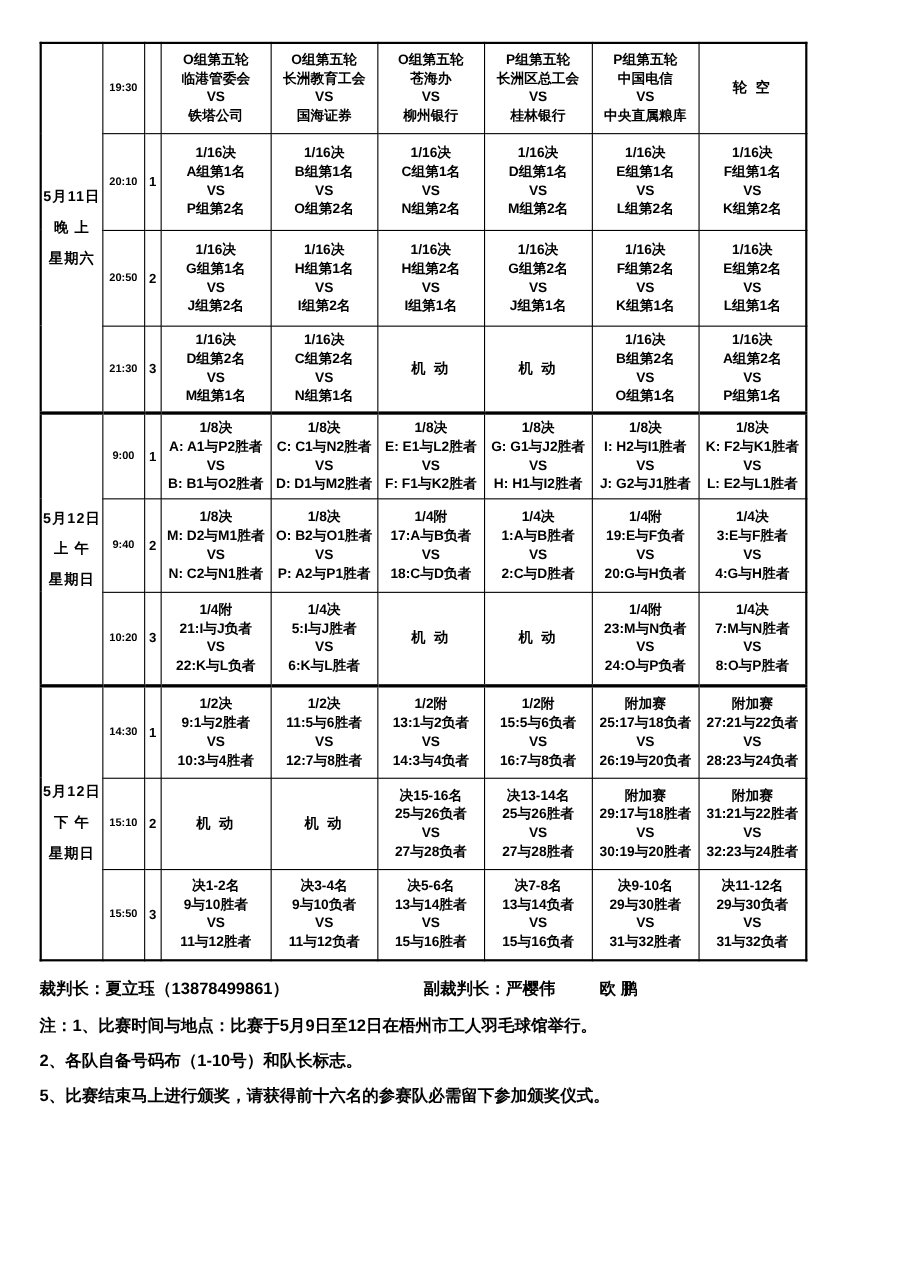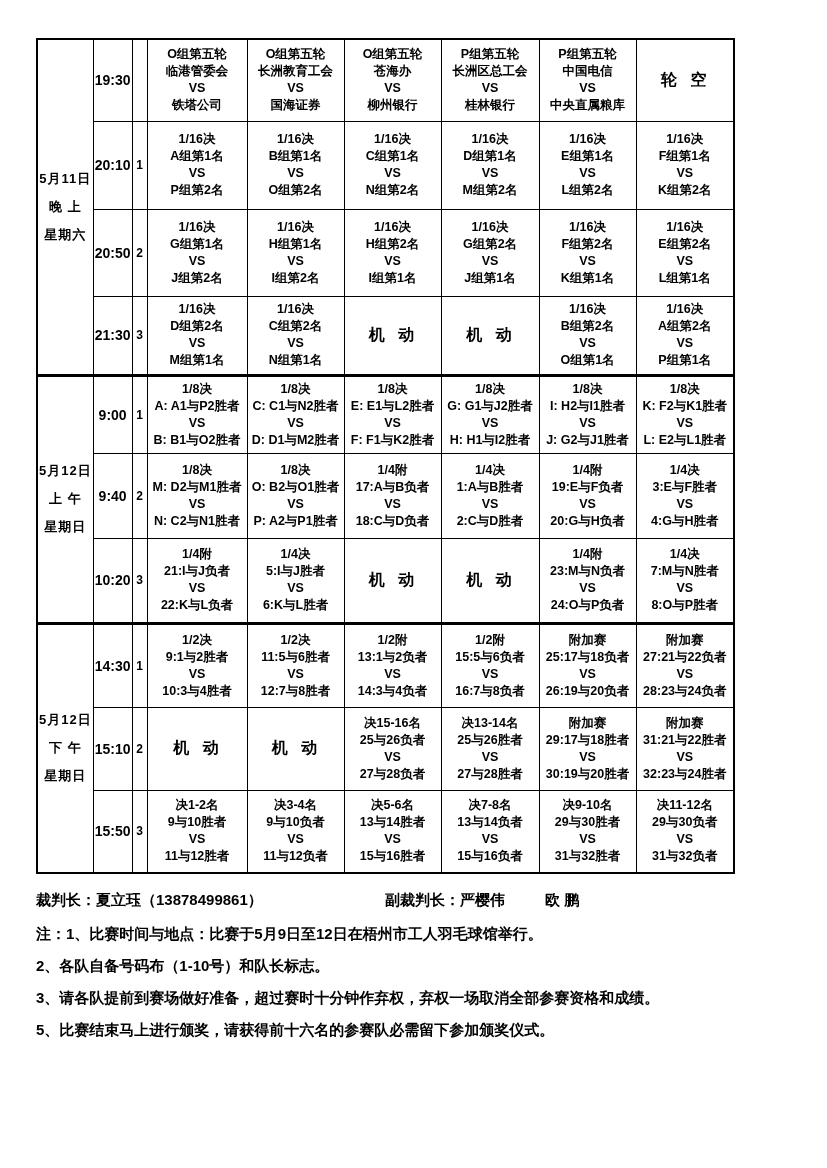--- a/index.html
+++ b/index.html
@@ -14,24 +14,24 @@
     margin:38px 0 0 36px; border:2px solid #000;
   }
   table.schedule td {
     border:1px solid #000; text-align:center; vertical-align:middle;
     padding:2px 1px; overflow:hidden;
   }
   tr.section-start td { border-top:3px solid #000; }
   td.vfirst { border-left:3px double #000; }
   td.date-cell { font-size:13px;margin-top:35px; }
   td.date-cell div { margin:10px 0; letter-spacing:1px; white-space:nowrap; }
-  td.time-cell { font-size:14px; white-space:nowrap; }
+  td.time-cell { font-size:10px; white-space:nowrap; }
   td.num-cell { font-size:12px; padding:0; }
   .match-line { font-size:12.5px; line-height:17px; white-space:nowrap; }
-  .single-line { font-size:16px; letter-spacing:2px; white-space:nowrap;font-family:Liberation Mono, monospace; }
+  .single-line { font-size:13px; letter-spacing:2px; white-space:nowrap; }
   .footer { margin:16px 0 0 36px; }
   .fline { font-size:15px; line-height:19px; margin-bottom:13px; white-space:nowrap; }
   .officials .vice { margin-left:118px;font-family:Liberation Mono, monospace; }
   .officials .vice2 { margin-left:36px; }
 </style>
 </head>
 <body>
 
 <div class="page">
 
@@ -446,17 +446,16 @@
   </table>
 
   <div class="footer">
     <div class="fline officials">
       <span>裁判长：夏立珏（13878499861）</span>
       <span class="vice">副裁判长：严樱伟</span>
       <span class="vice2">欧 鹏</span>
     </div>
     <div class="fline">注：1、比赛时间与地点：比赛于5月9日至12日在梧州市工人羽毛球馆举行。</div>
     <div class="fline">2、各队自备号码布（1-10号）和队长标志。</div>
-    <div class="fline">3、请各队提前到赛场做好准备，超过赛时十分钟作弃权，弃权一场取消全部参赛资格和成绩。</div>
     <div class="fline">5、比赛结束马上进行颁奖，请获得前十六名的参赛队必需留下参加颁奖仪式。</div>
   </div>
 
 </div>
 
 </body></html>

